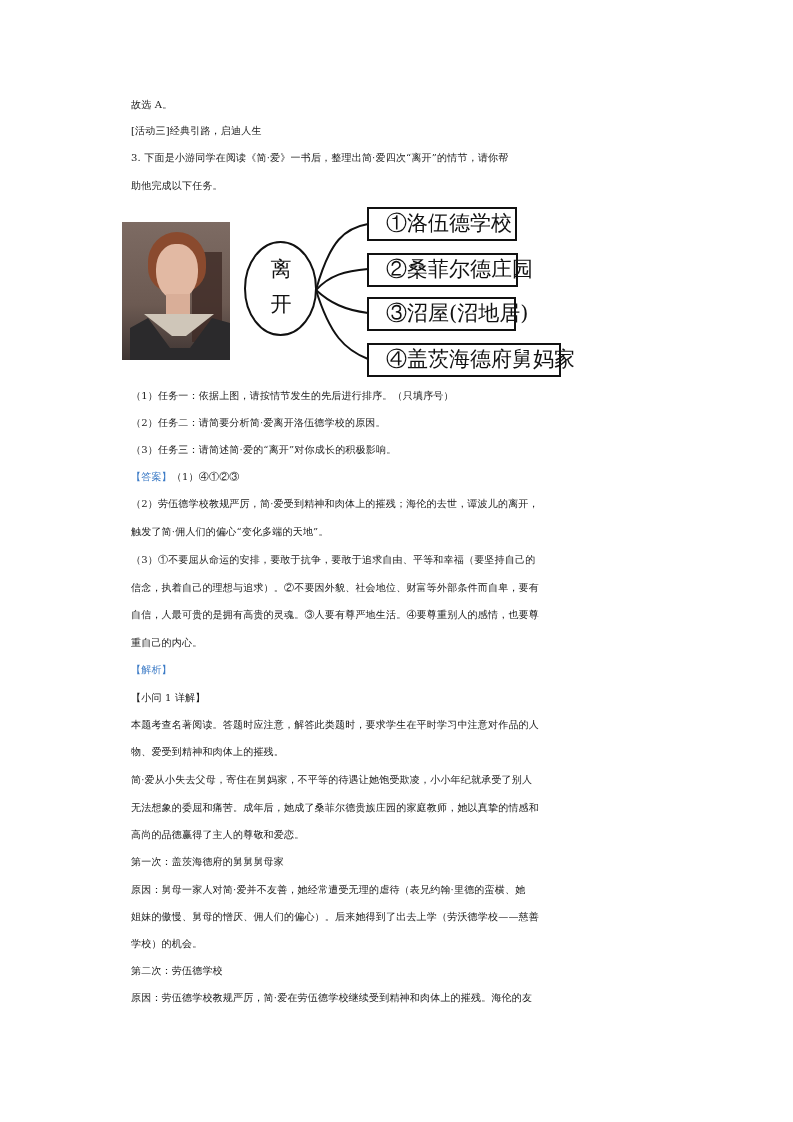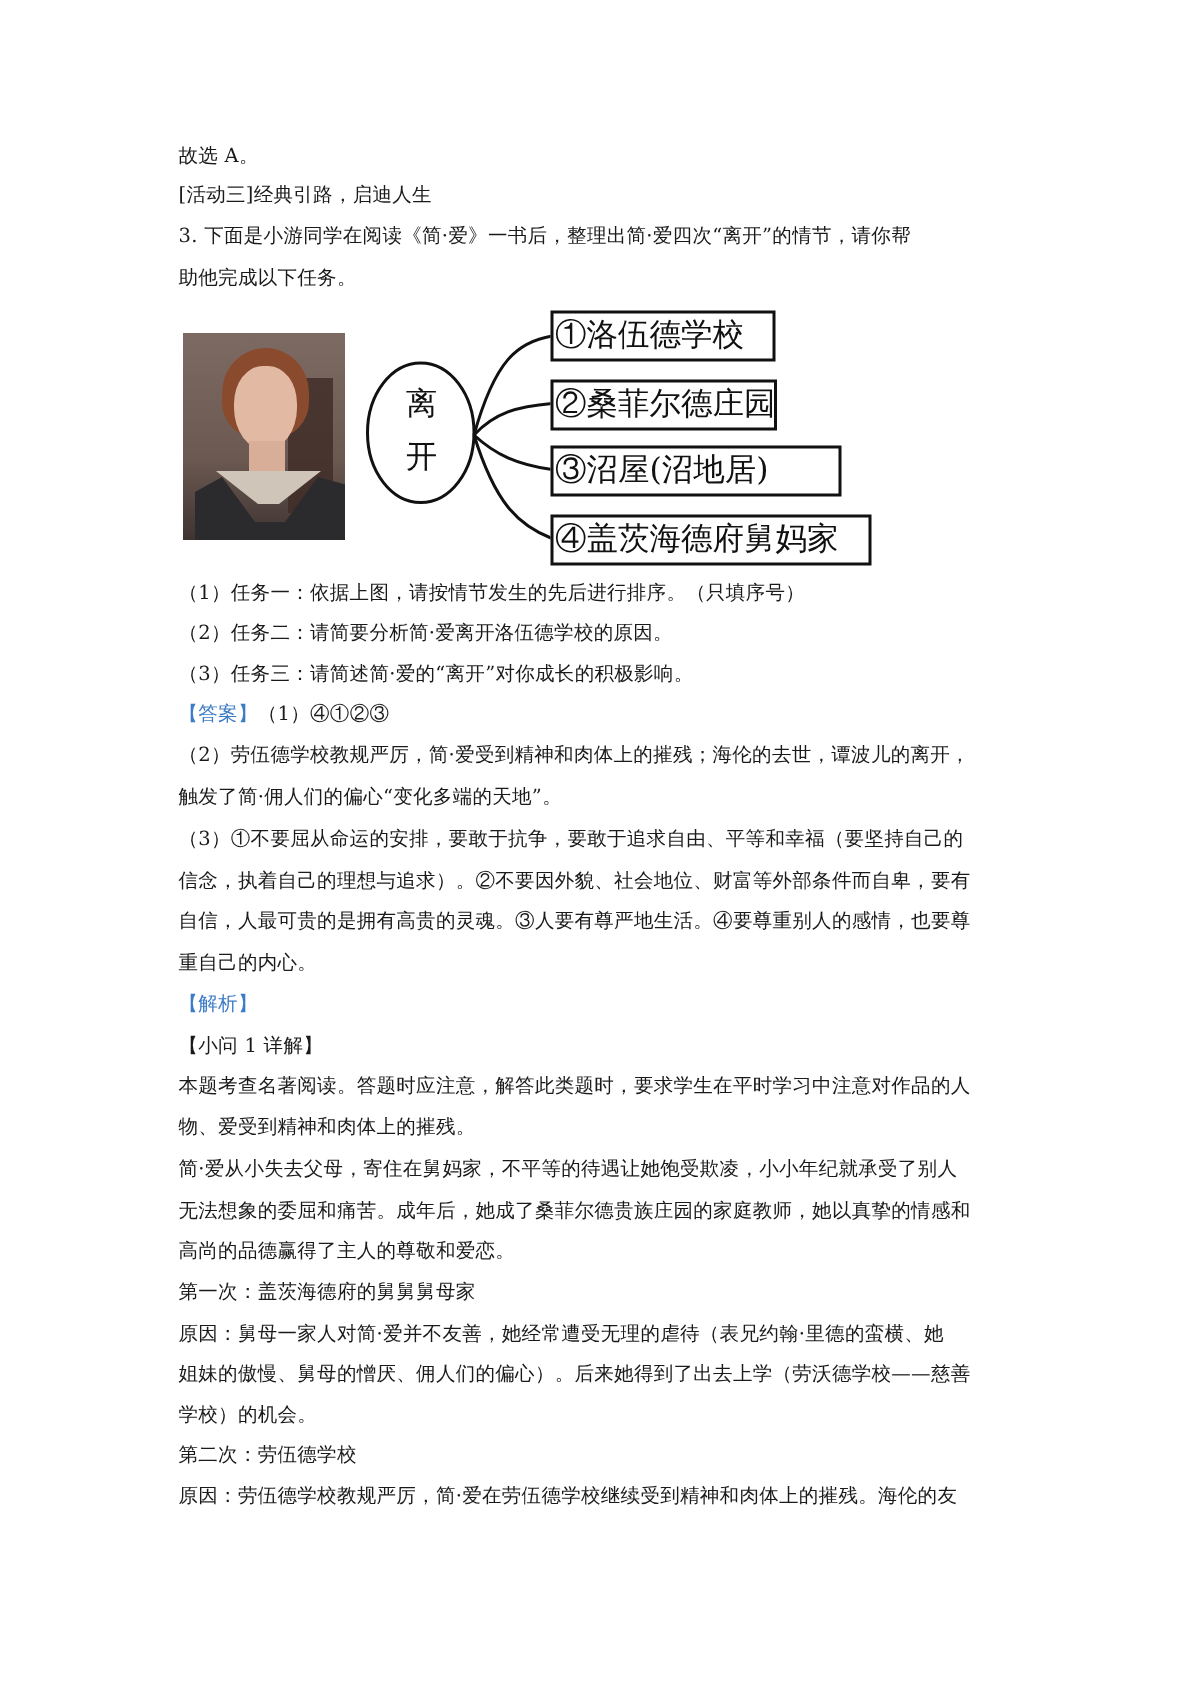--- a/index.html
+++ b/index.html
@@ -16,22 +16,22 @@
       color: #1a1a1a;
     }
     .page {
       position: absolute;
       left: 119px;
       top: 0;
       width: 560px;
     }
     .line {
       position: absolute;
-      left: 0;
-      font-size: 13px;
+      left: 12px;
+      font-size: 10px;
       line-height: 18px;
       white-space: nowrap;
       letter-spacing: 0.2px;
     }
     .blue {
       color: #3c7bc6;
     }
     .figure {
       position: absolute;
       left: 0;
@@ -89,21 +89,21 @@
       top: 0;
     }
     .node-box {
       position: absolute;
       border: 2px solid #111;
       background: #fff;
       box-sizing: border-box;
       font-family: "DejaVu Serif", "Liberation Serif", serif;
       font-size: 21px;
       line-height: 29px;
-      padding-left: 1px;
+      padding-left: 17px;
       white-space: nowrap;
       color: #111;
     }
     .center-label {
       position: absolute;
       left: 264px;
       width: 34px;
       text-align: center;
       font-size: 21px;
       color: #111;
@@ -129,22 +129,22 @@
     <path d="M316 290 C 330 275, 345 271, 368 269" fill="none" stroke="#111" stroke-width="2"></path>
     <path d="M316 290 C 330 303, 345 310, 368 313" fill="none" stroke="#111" stroke-width="2"></path>
     <path d="M316 290 C 330 335, 345 350, 368 359" fill="none" stroke="#111" stroke-width="2"></path>
   </svg>
 
   <div class="center-label" style="top:255px;">离</div>
   <div class="center-label" style="top:290px;">开</div>
 
   <div class="node-box" style="left:367px; top:207px; width:150px; height:34px;">①洛伍德学校</div>
   <div class="node-box" style="left:367px; top:253px; width:151px; height:34px;">②桑菲尔德庄园</div>
-  <div class="node-box" style="left:367px; top:297px; width:194px; height:34px;">③沼屋(沼地居)</div>
-  <div class="node-box" style="left:367px; top:343px; width:214px; height:34px;">④盖茨海德府舅妈家</div>
+  <div class="node-box" style="left:367px; top:297px; width:149px; height:34px;">③沼屋(沼地居)</div>
+  <div class="node-box" style="left:367px; top:343px; width:194px; height:34px;">④盖茨海德府舅妈家</div>
 </div>
 
 <div class="page">
   <div class="line" style="top:96px;">故选 A。</div>
   <div class="line" style="top:122px;">[活动三]经典引路，启迪人生</div>
   <div class="line" style="top:149px;">3. 下面是小游同学在阅读《简·爱》一书后，整理出简·爱四次“离开”的情节，请你帮</div>
   <div class="line" style="top:177px;">助他完成以下任务。</div>
 
   <div class="line" style="top:387px;">（1）任务一：依据上图，请按情节发生的先后进行排序。（只填序号）</div>
   <div class="line" style="top:414px;">（2）任务二：请简要分析简·爱离开洛伍德学校的原因。</div>

